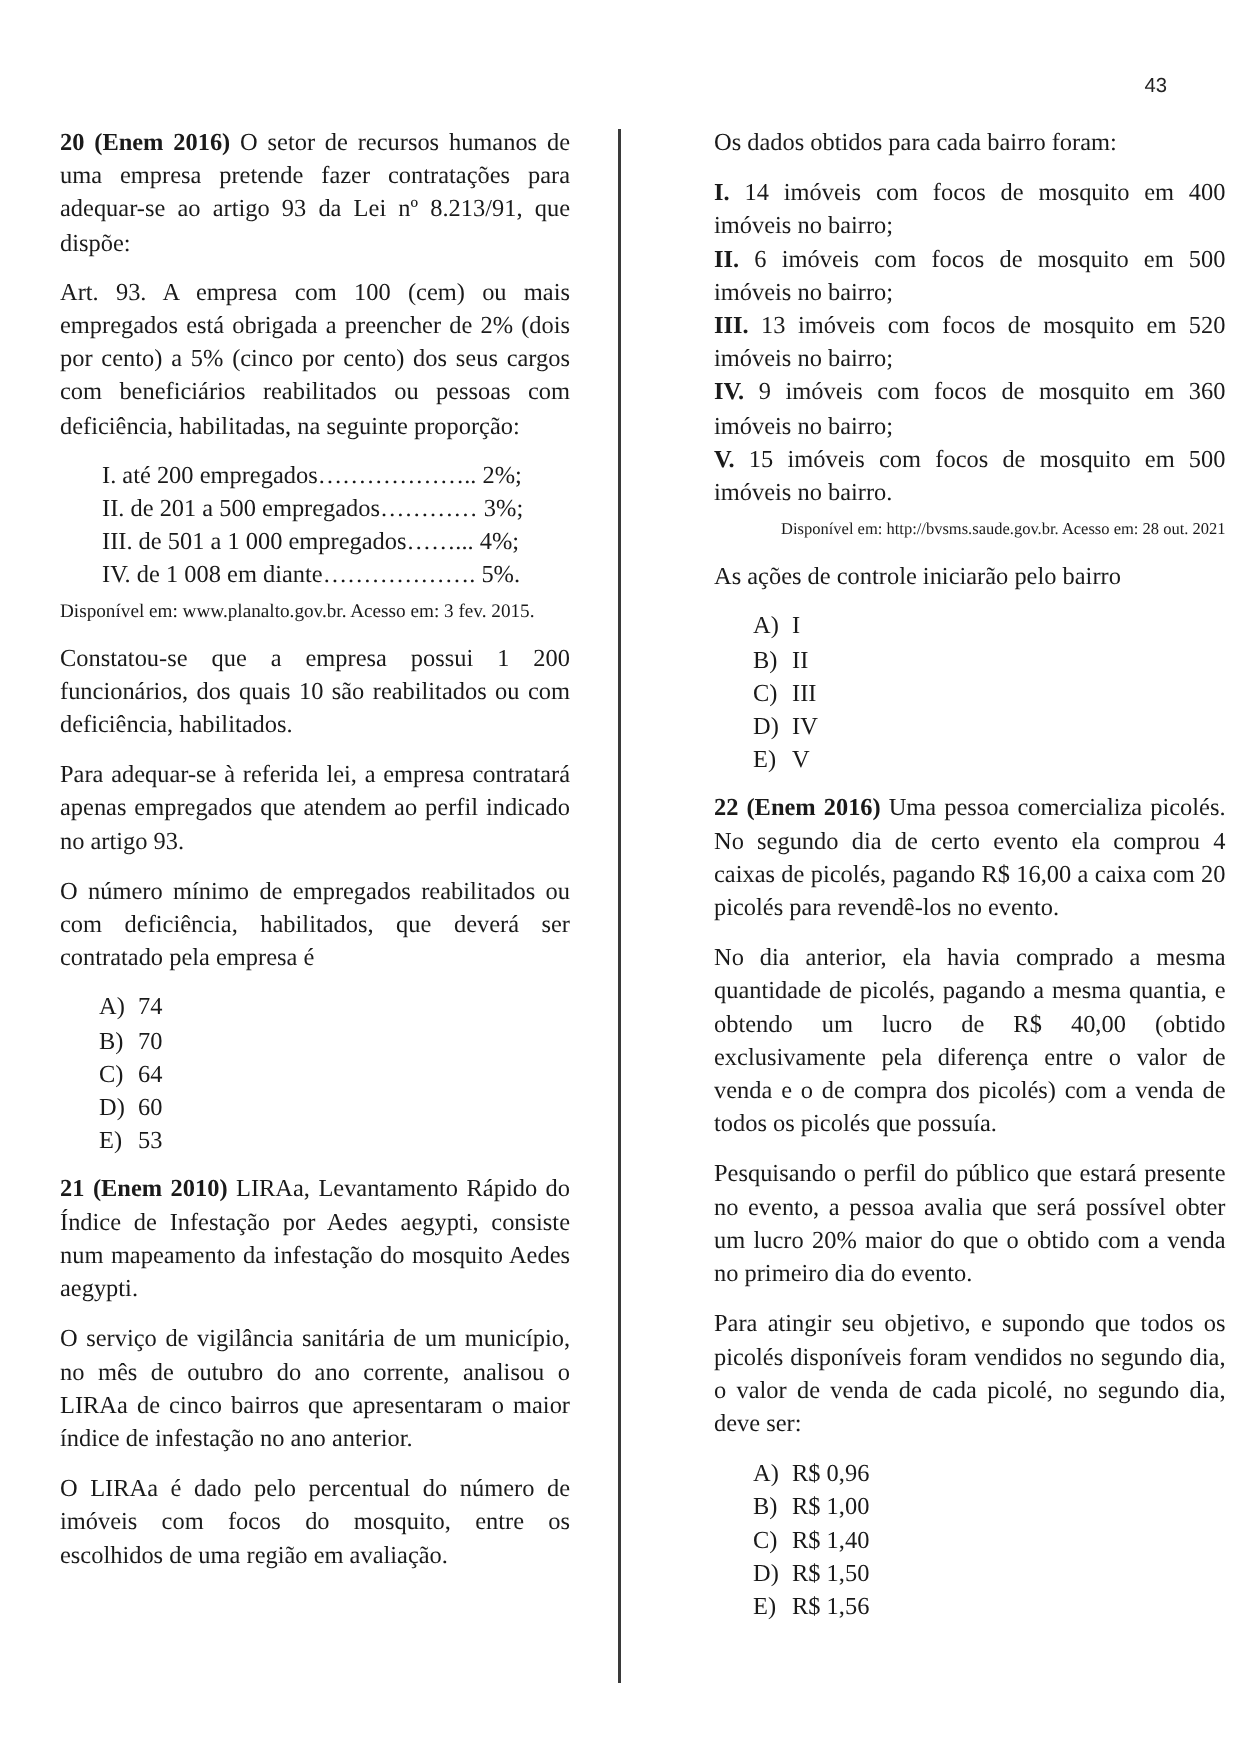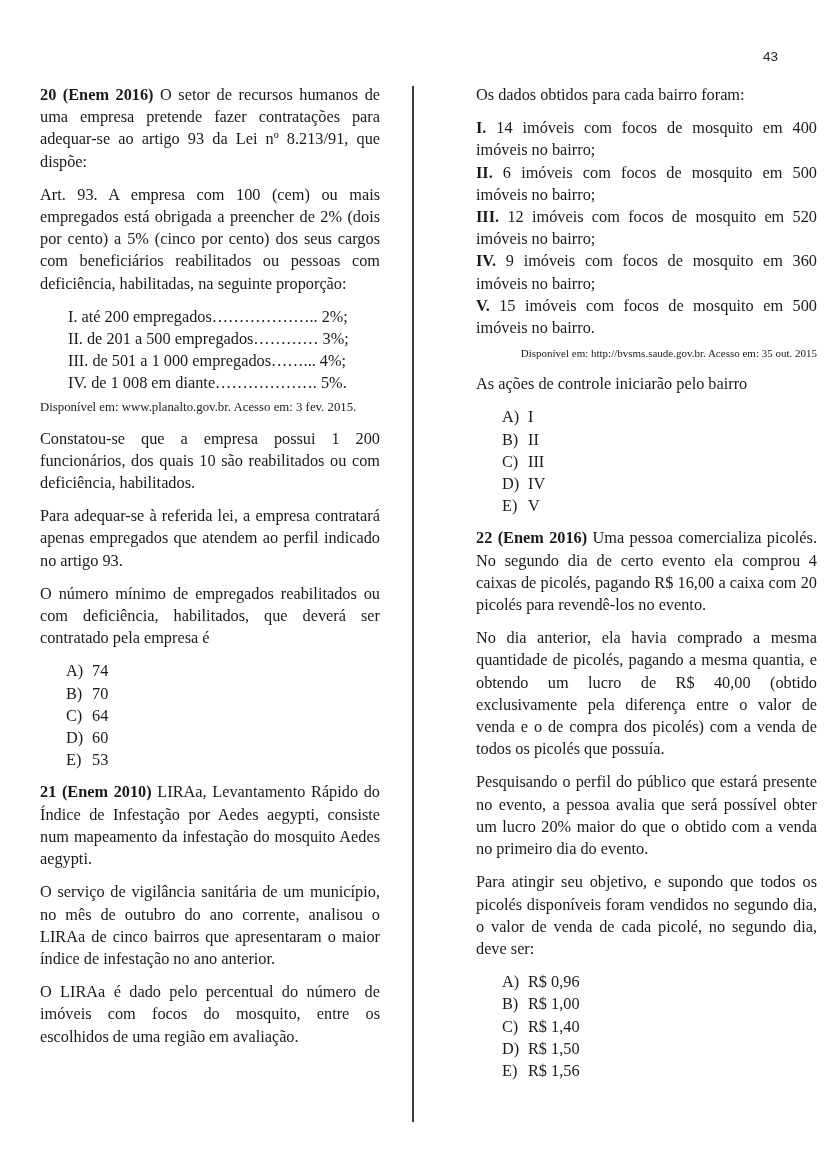--- a/index.html
+++ b/index.html
@@ -73,25 +73,25 @@
     <p>O LIRAa é dado pelo percentual do número de imóveis com focos do mosquito, entre os escolhidos de uma região em avaliação.</p>
   </section>
 </div>
 
 <div class="col col-right">
   <section>
     <p>Os dados obtidos para cada bairro foram:</p>
     <div class="bairro-list">
       <p><span class="bold">I.</span><span> 14 imóveis com focos de mosquito em 400 imóveis no bairro;</span></p>
       <p><span class="bold">II.</span><span> 6 imóveis com focos de mosquito em 500 imóveis no bairro;</span></p>
-      <p><span class="bold">III.</span><span> 12 imóveis com focos de mosquito em 520 imóveis no bairro;</span></p>
+      <p><span class="bold">III.</span><span> 13 imóveis com focos de mosquito em 520 imóveis no bairro;</span></p>
       <p><span class="bold">IV.</span><span> 9 imóveis com focos de mosquito em 360 imóveis no bairro;</span></p>
       <p><span class="bold">V.</span><span> 15 imóveis com focos de mosquito em 500 imóveis no bairro.</span></p>
     </div>
-    <div class="source-small">Disponível em: http://bvsms.saude.gov.br. Acesso em: 35 out. 2015</div>
+    <div class="source-small">Disponível em: http://bvsms.saude.gov.br. Acesso em: 28 out. 2021</div>
     <p>As ações de controle iniciarão pelo bairro</p>
     <div class="options">
       <div class="option">
           <span class="letter">A)</span>
           <span>I</span>
         </div>
       <div class="option">
           <span class="letter">B)</span>
           <span>II</span>
         </div>

